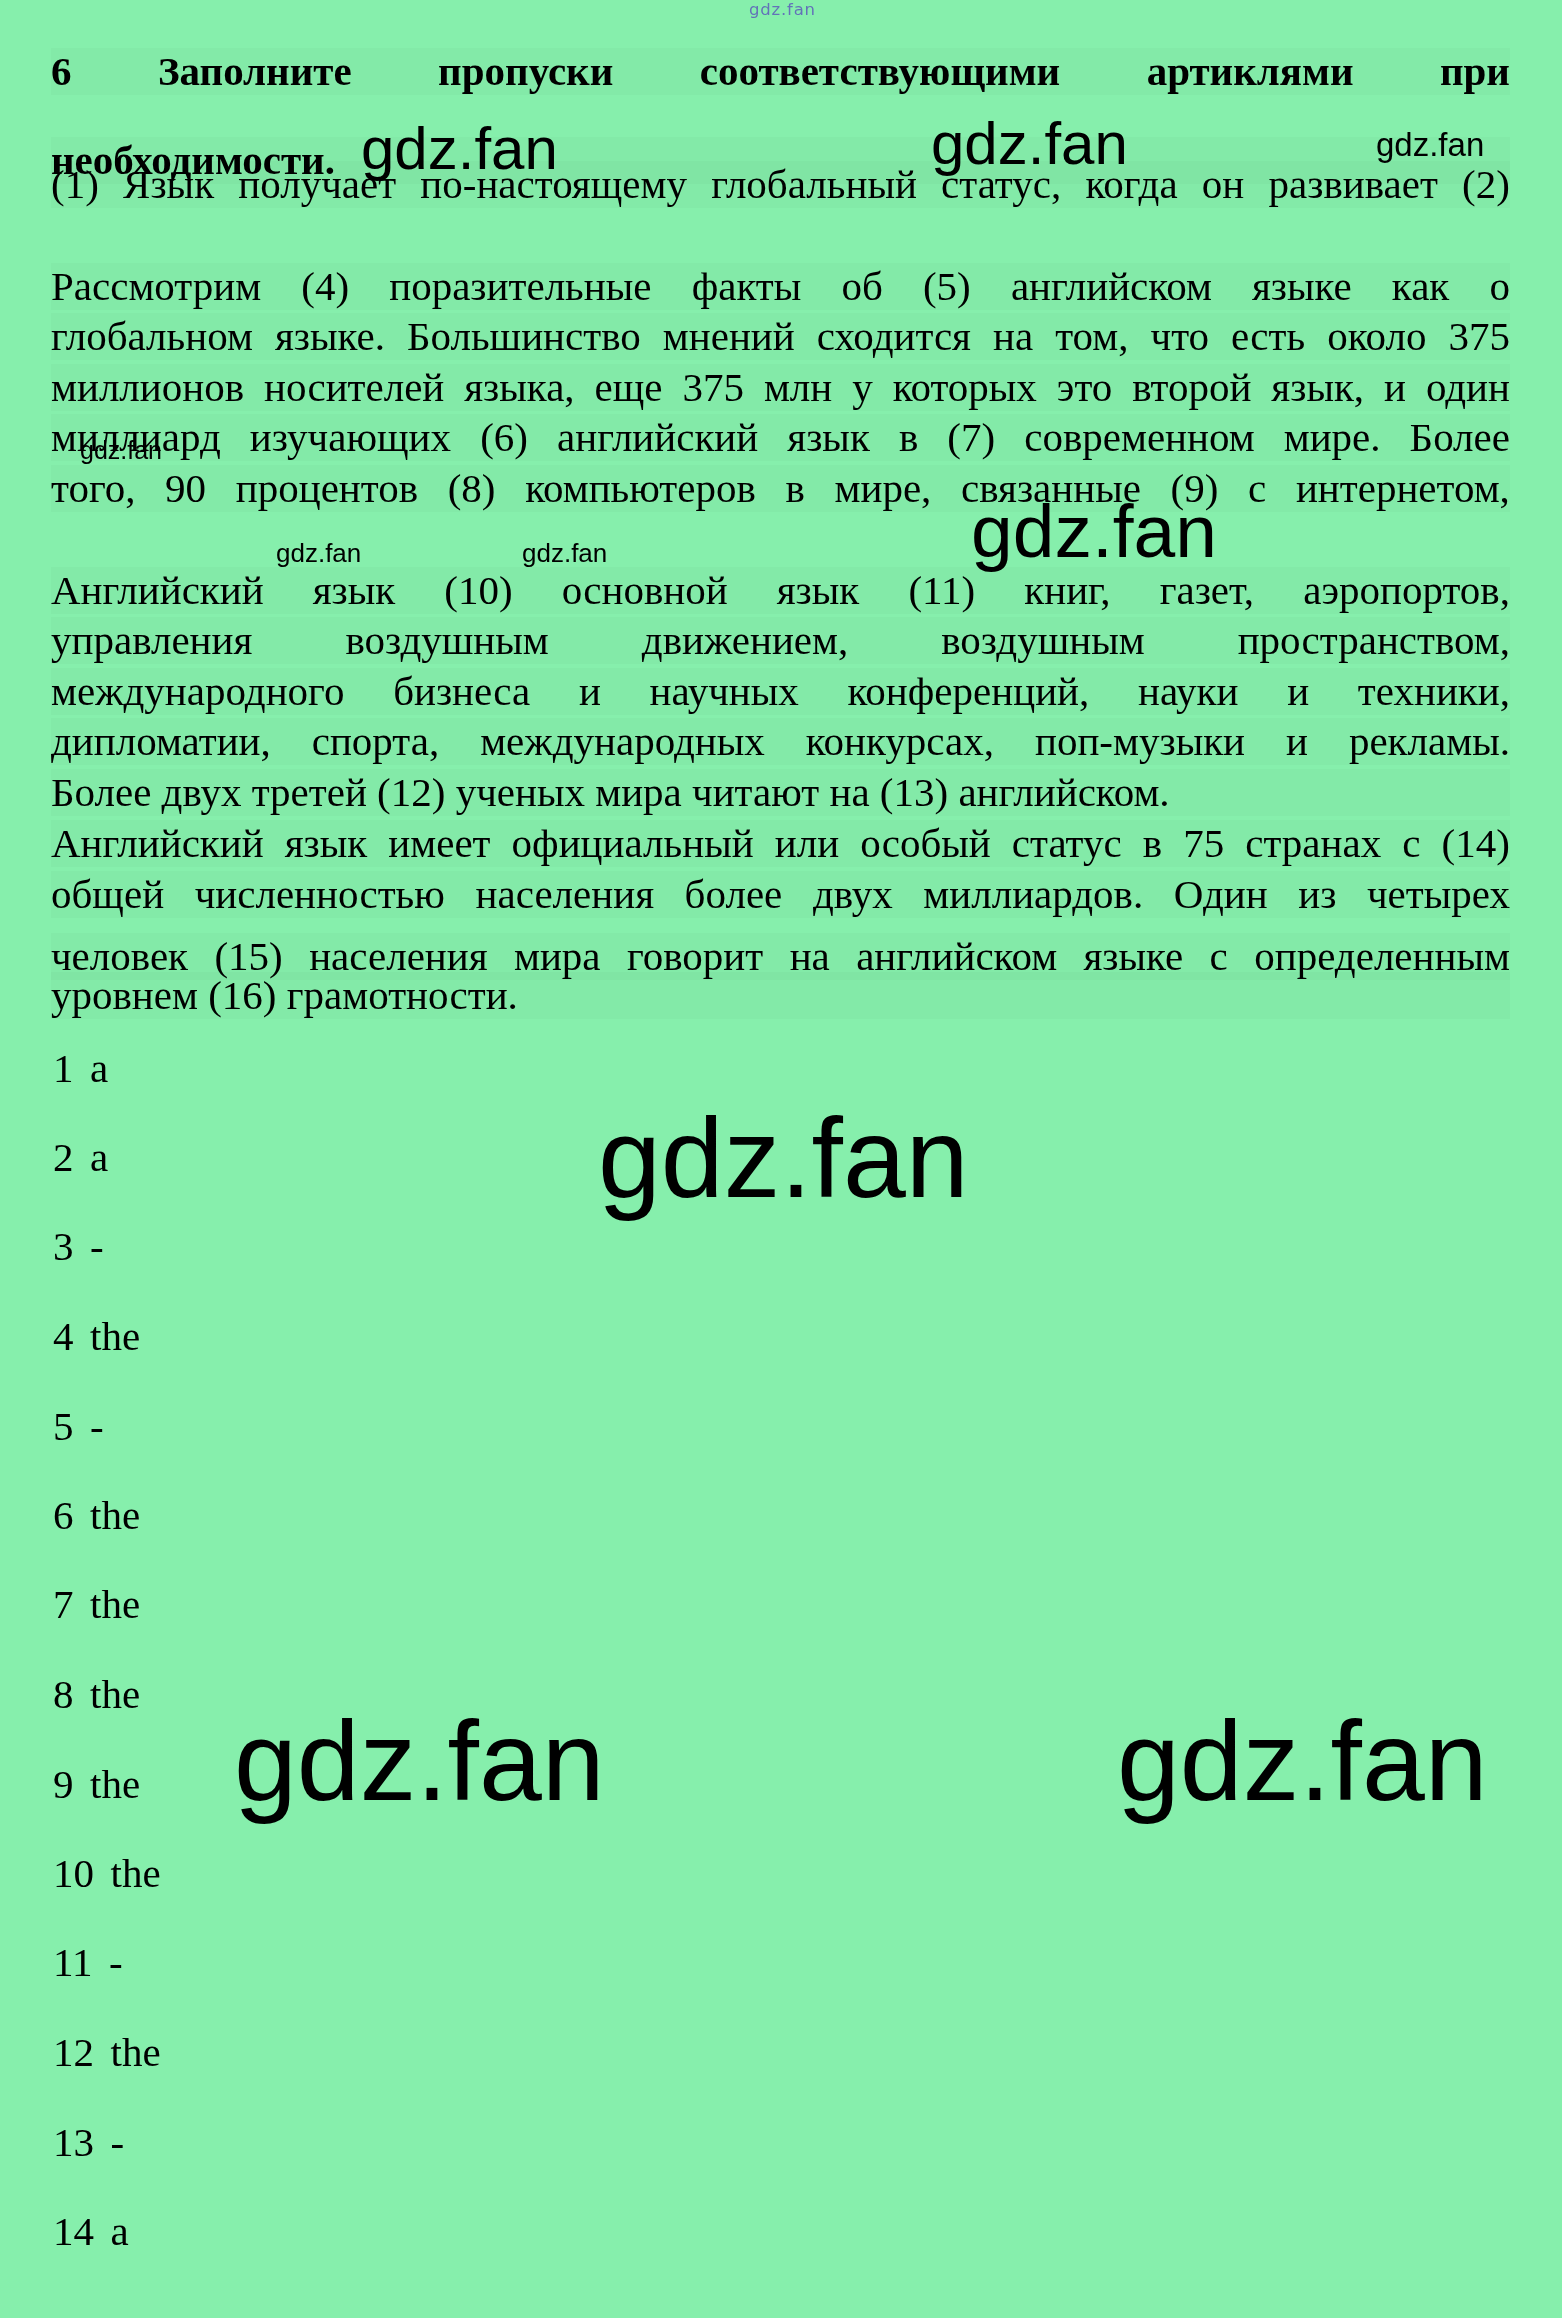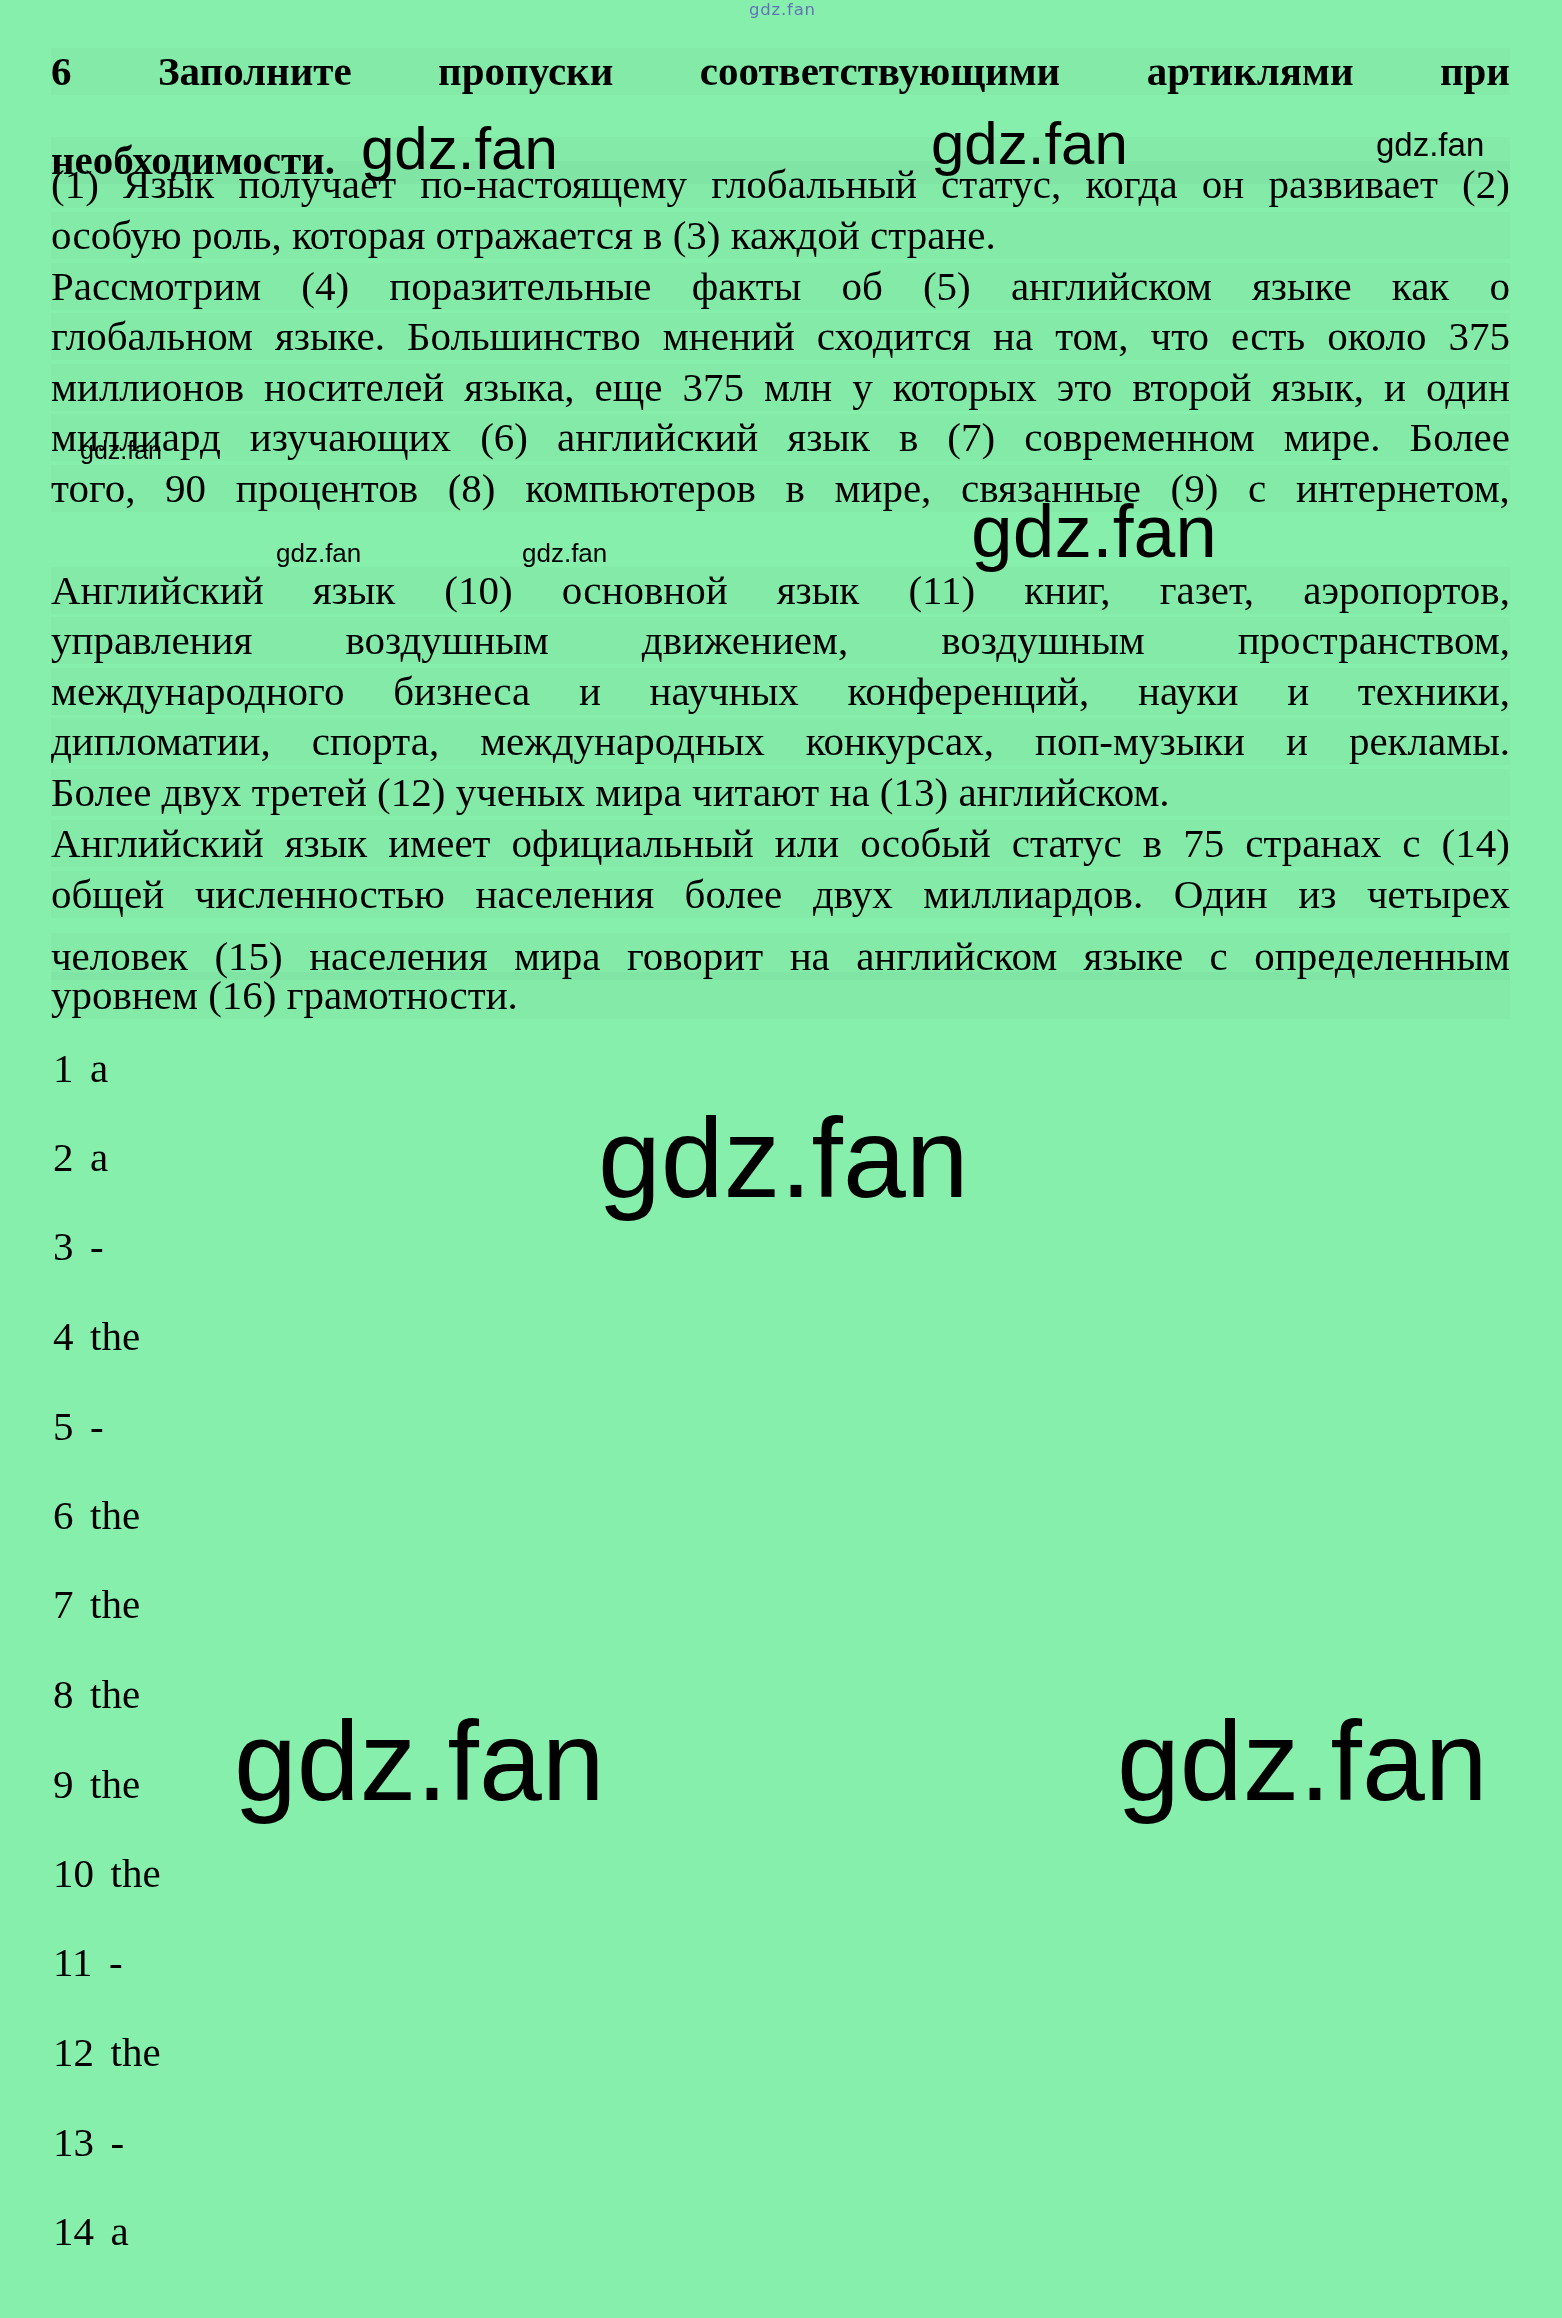--- a/index.html
+++ b/index.html
@@ -91,21 +91,20 @@
       <span>Язык</span>
       <span>получает</span>
       <span>по-настоящему</span>
       <span>глобальный</span>
       <span>статус,</span>
       <span>когда</span>
       <span>он</span>
       <span>развивает</span>
       <span>(2)</span>
     </div>
-  <div class="txt" style="top:212px;">особую роль, которая отражается в (3) каждой стране.</div>
   <div class="txt jline" style="top:263px;">
       <span>Рассмотрим</span>
       <span>(4)</span>
       <span>поразительные</span>
       <span>факты</span>
       <span>об</span>
       <span>(5)</span>
       <span>английском</span>
       <span>языке</span>
       <span>как</span>

